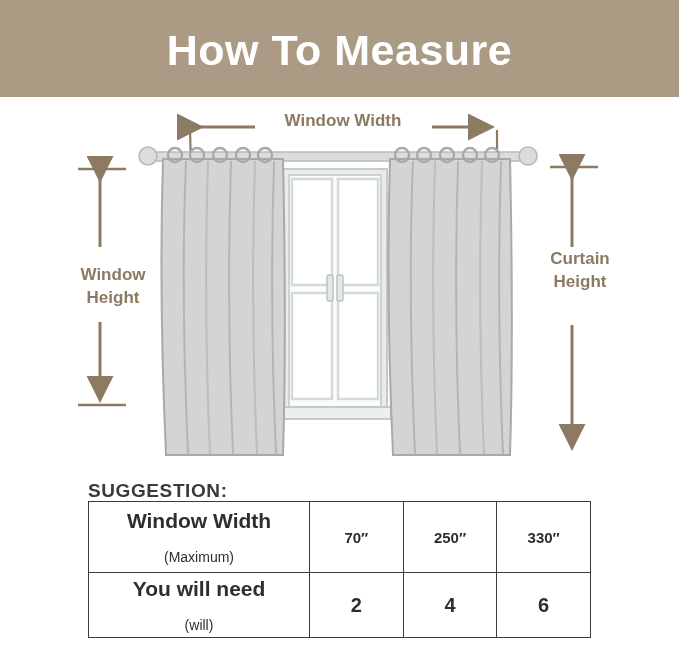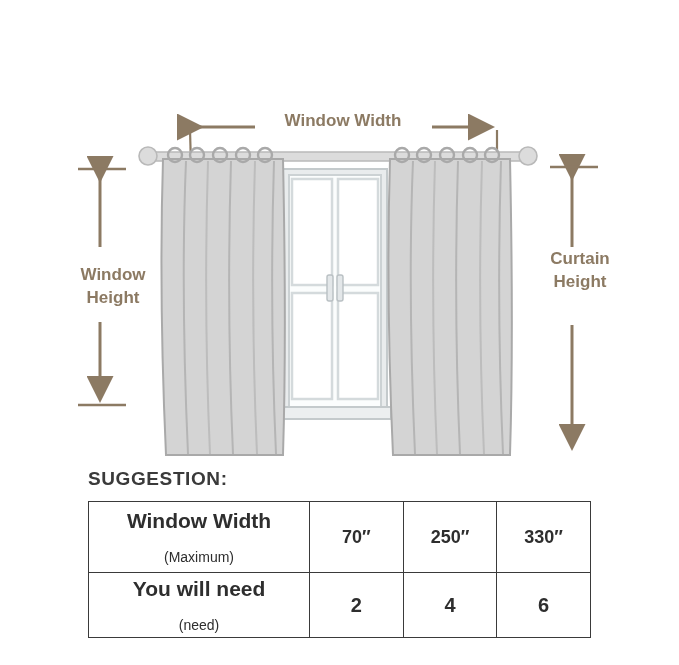--- a/index.html
+++ b/index.html
@@ -73,21 +73,21 @@
   }
   .lbl-curtain-height {
     left: 520px;
     top: 151px;
     width: 120px;
   }
   
   .suggestion-label {
     position: absolute;
     left: 88px;
-    top: 468px;
+    top: 480px;
     font-size: 19px;
     font-weight: bold;
     color: #3a3a3a;
     letter-spacing: 0.6px;
   }
   
   .tbl {
     position: absolute;
     left: 88px;
     top: 501px;
@@ -111,32 +111,35 @@
     font-weight: bold;
     display: block;
     line-height: 1.15;
   }
   .cell-head .sub {
     font-size: 14px;
     display: block;
     margin-top: 16px;
   }
   .cell-val {
-    font-size: 18px;
+    font-size: 15px;
     font-weight: bold;
   }
   .cell-val-num {
     font-size: 20px;
   }
 </style>
 </head>
 <body>
 
 <div id="page">
 
+  <div class="banner">
+    <div class="banner-title">How To Measure</div>
+  </div>
 
   <div class="illustration">
 
     <svg width="679" height="368" viewBox="0 0 679 368">
       <defs>
         <marker id="arrHead" markerWidth="9" markerHeight="9" refX="7" refY="4.5" orient="auto">
           <path d="M0,0 L9,4.5 L0,9 z" fill="#8c7a63"></path>
         </marker>
       </defs>
 
@@ -226,21 +229,21 @@
           <span class="main">Window Width</span>
           <span class="sub">(Maximum)</span>
         </td>
         <td class="cell-val">70″</td>
         <td class="cell-val">250″</td>
         <td class="cell-val">330″</td>
       </tr>
       <tr class="row2">
         <td class="cell-head">
           <span class="main">You will need</span>
-          <span class="sub">(need)</span>
+          <span class="sub">(will)</span>
         </td>
         <td class="cell-val cell-val-num">2</td>
         <td class="cell-val cell-val-num">4</td>
         <td class="cell-val cell-val-num">6</td>
       </tr>
     </tbody>
   </table>
 
 </div>
 

